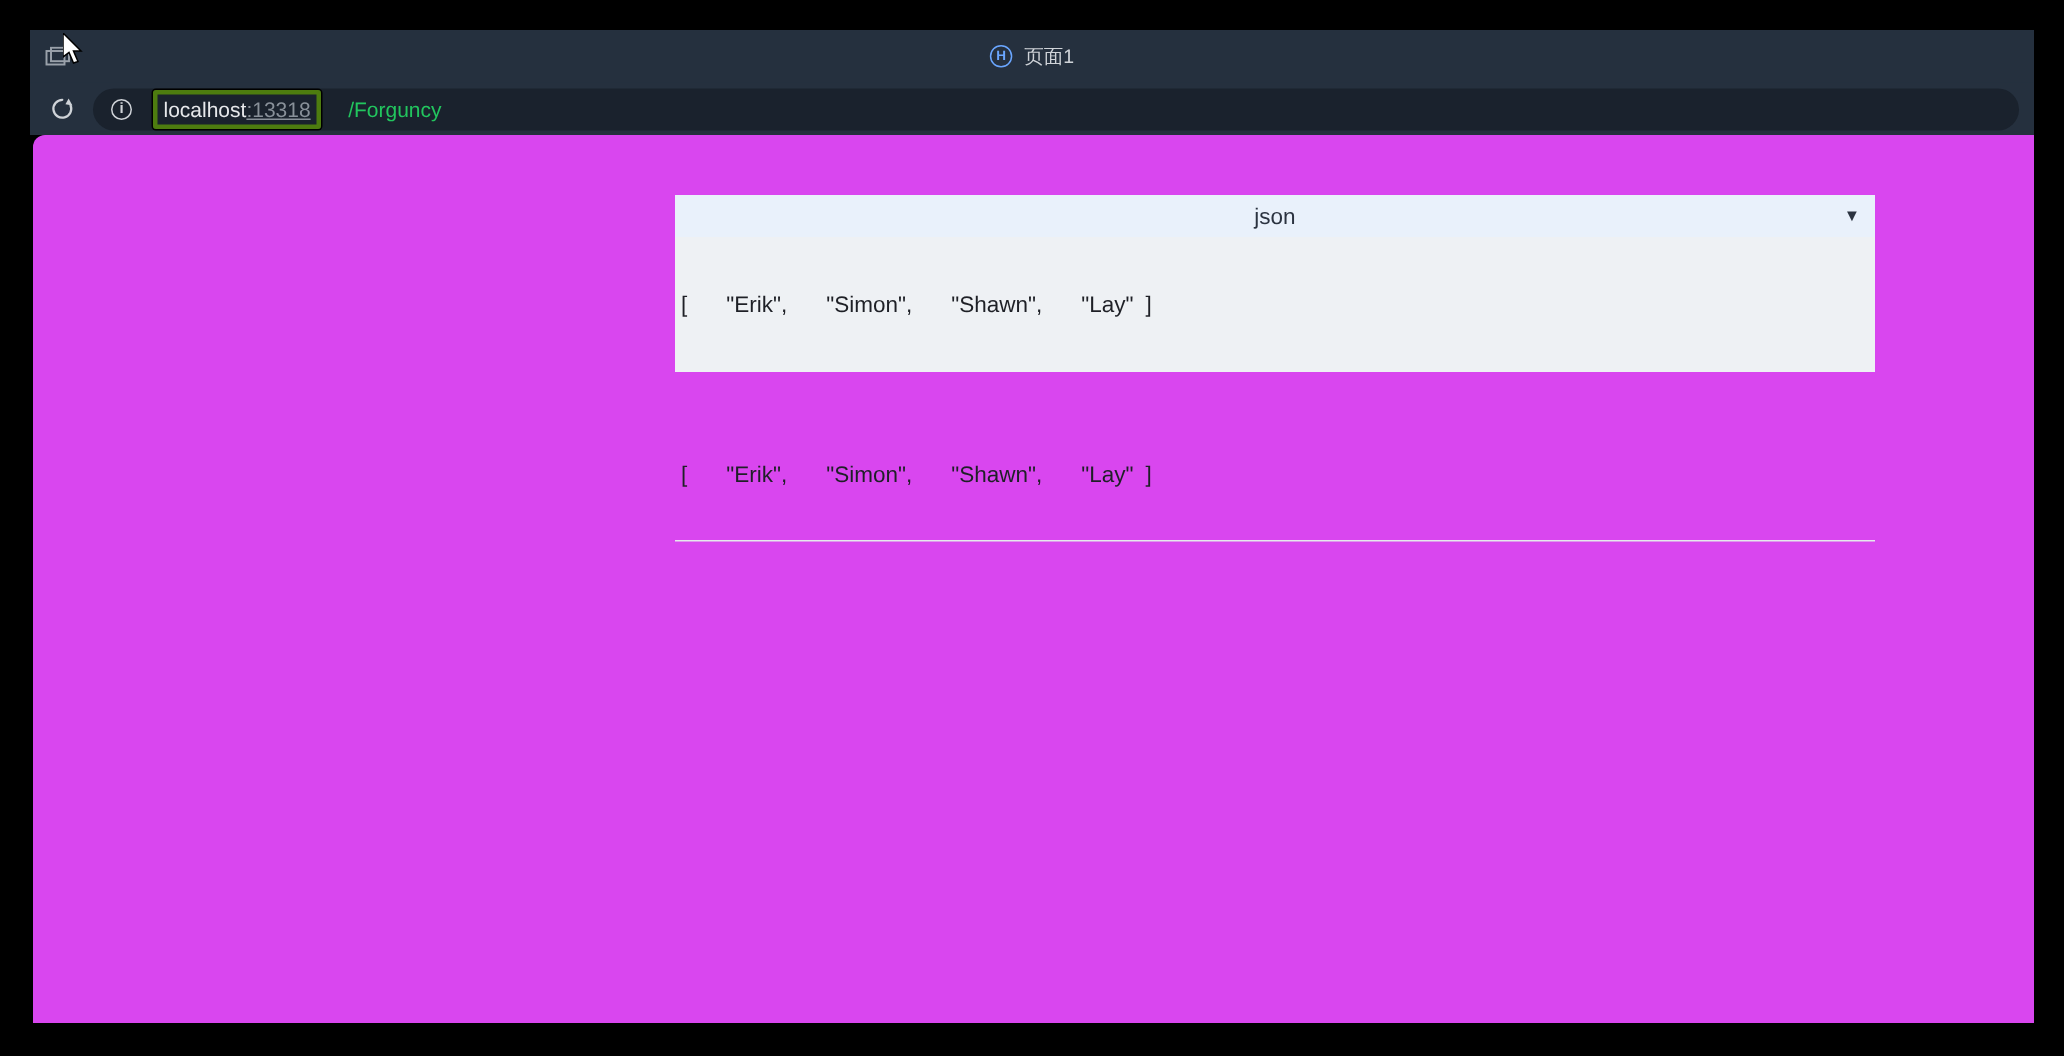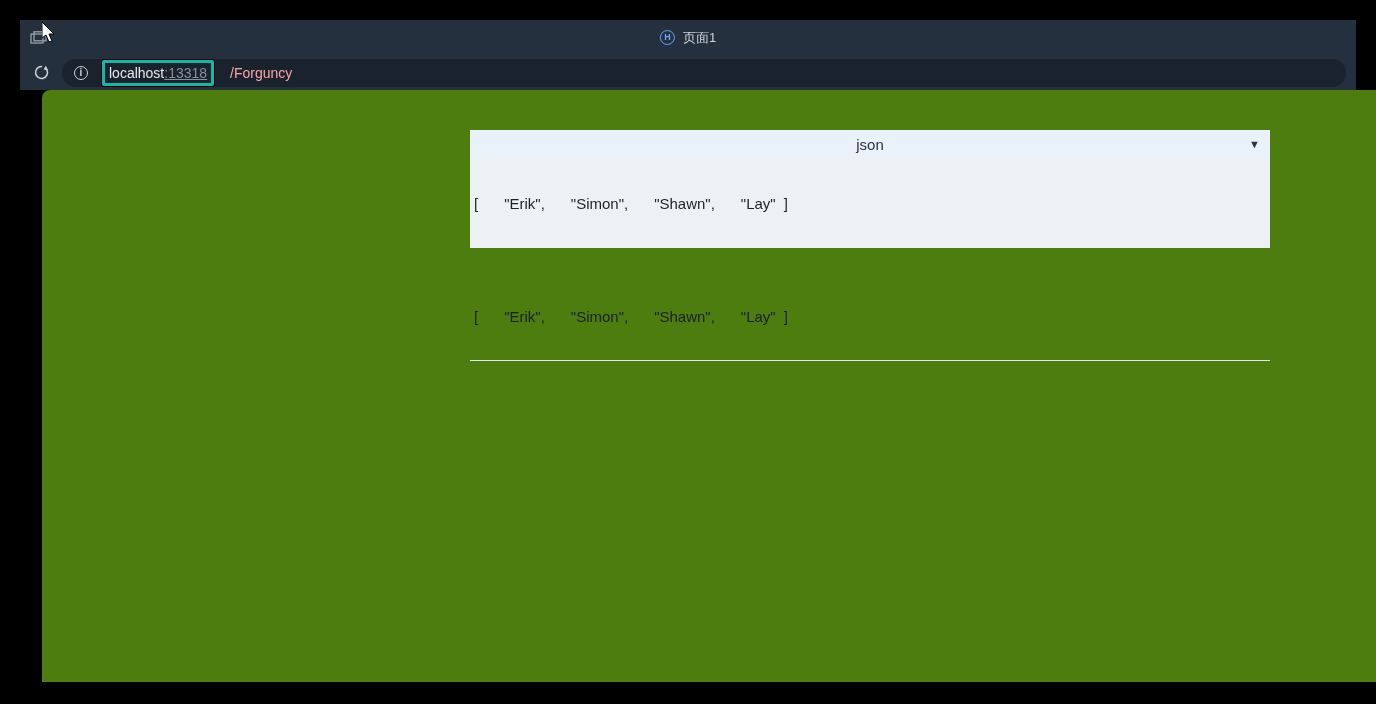--- a/index.html
+++ b/index.html
@@ -75,49 +75,48 @@
   }
   .url-region .info-icon {
     width: 14px; height: 14px;
     border: 1.5px solid #cfd3d8;
     border-radius: 50%;
     display: flex; align-items: center; justify-content: center;
     font-size: 10px; font-weight: 700; color: #cfd3d8;
     margin-right: 14px;
   }
   .url-highlight-box {
-    border: 3px solid #14b8a6;
+    border: 3px solid #4d7c0f;
     border-radius: 2px;
     padding: 2px 4px 2px 4px;
     display: inline-flex;
     align-items: baseline;
     box-shadow: 0 0 0 1px #000;
   }
   .url-host { color: #e6e8eb; }
   .url-port { color: #889099; text-decoration: underline; }
-  .url-path { color: #fca5a5; margin-left: 0; padding-left: 16px; }
+  .url-path { color: #22c55e; margin-left: 18px; }
 
   
   .cursor {
     position: absolute;
     left: 42px; top: 22px;
     width: 16px; height: 22px;
     pointer-events: none;
     z-index: 50;
   }
 
   
   .page {
     position: absolute;
     left: 22px; top: 90px;
     width: 1334px;
     height: 592px;
-    background: #4d7c0f;
+    background: #d946ef;
     border-top-left-radius: 8px;
-    margin-left: 20px;
   }
 
   
   .content {
     position: absolute;
     left: 428px; top: 40px;
     width: 800px;
   }
 
   .json-header {

